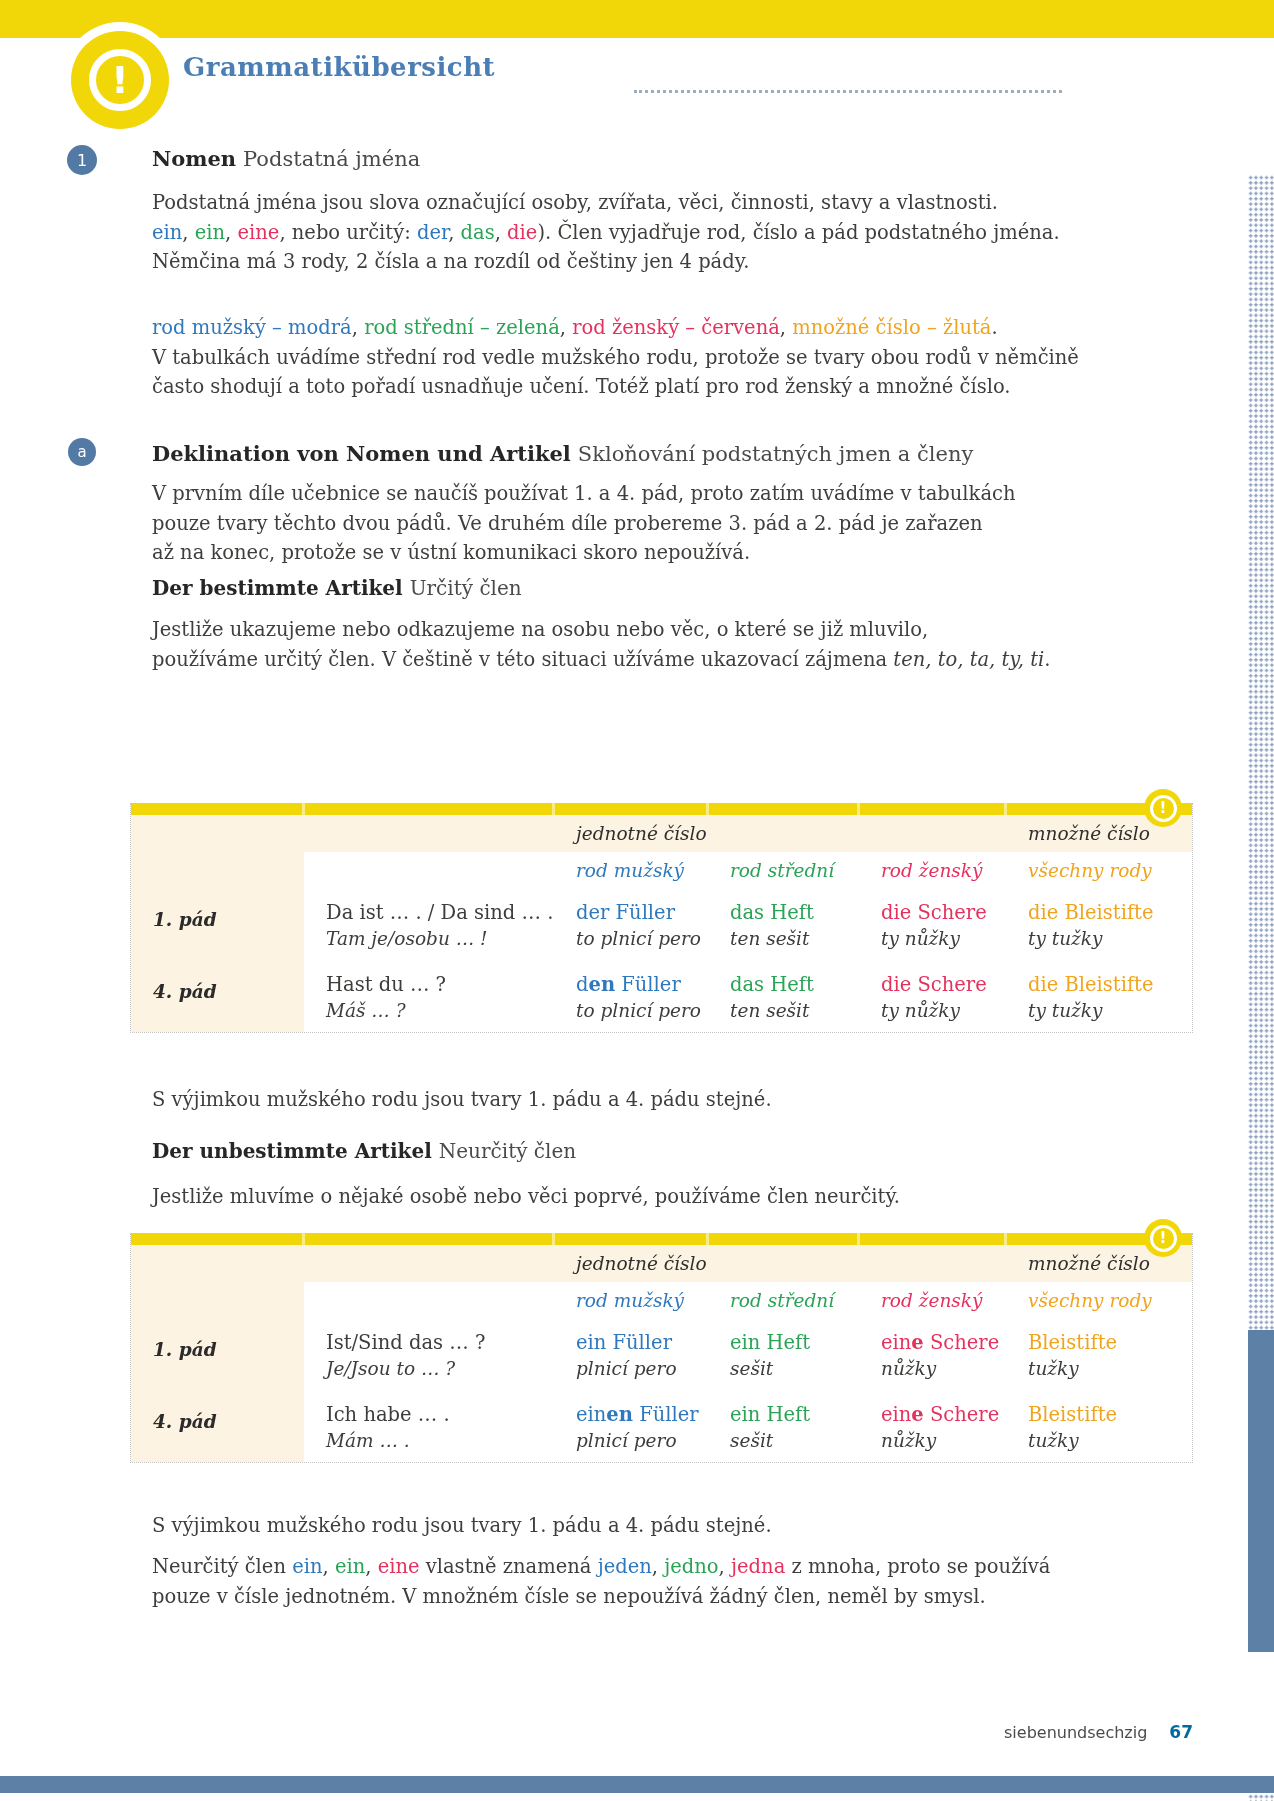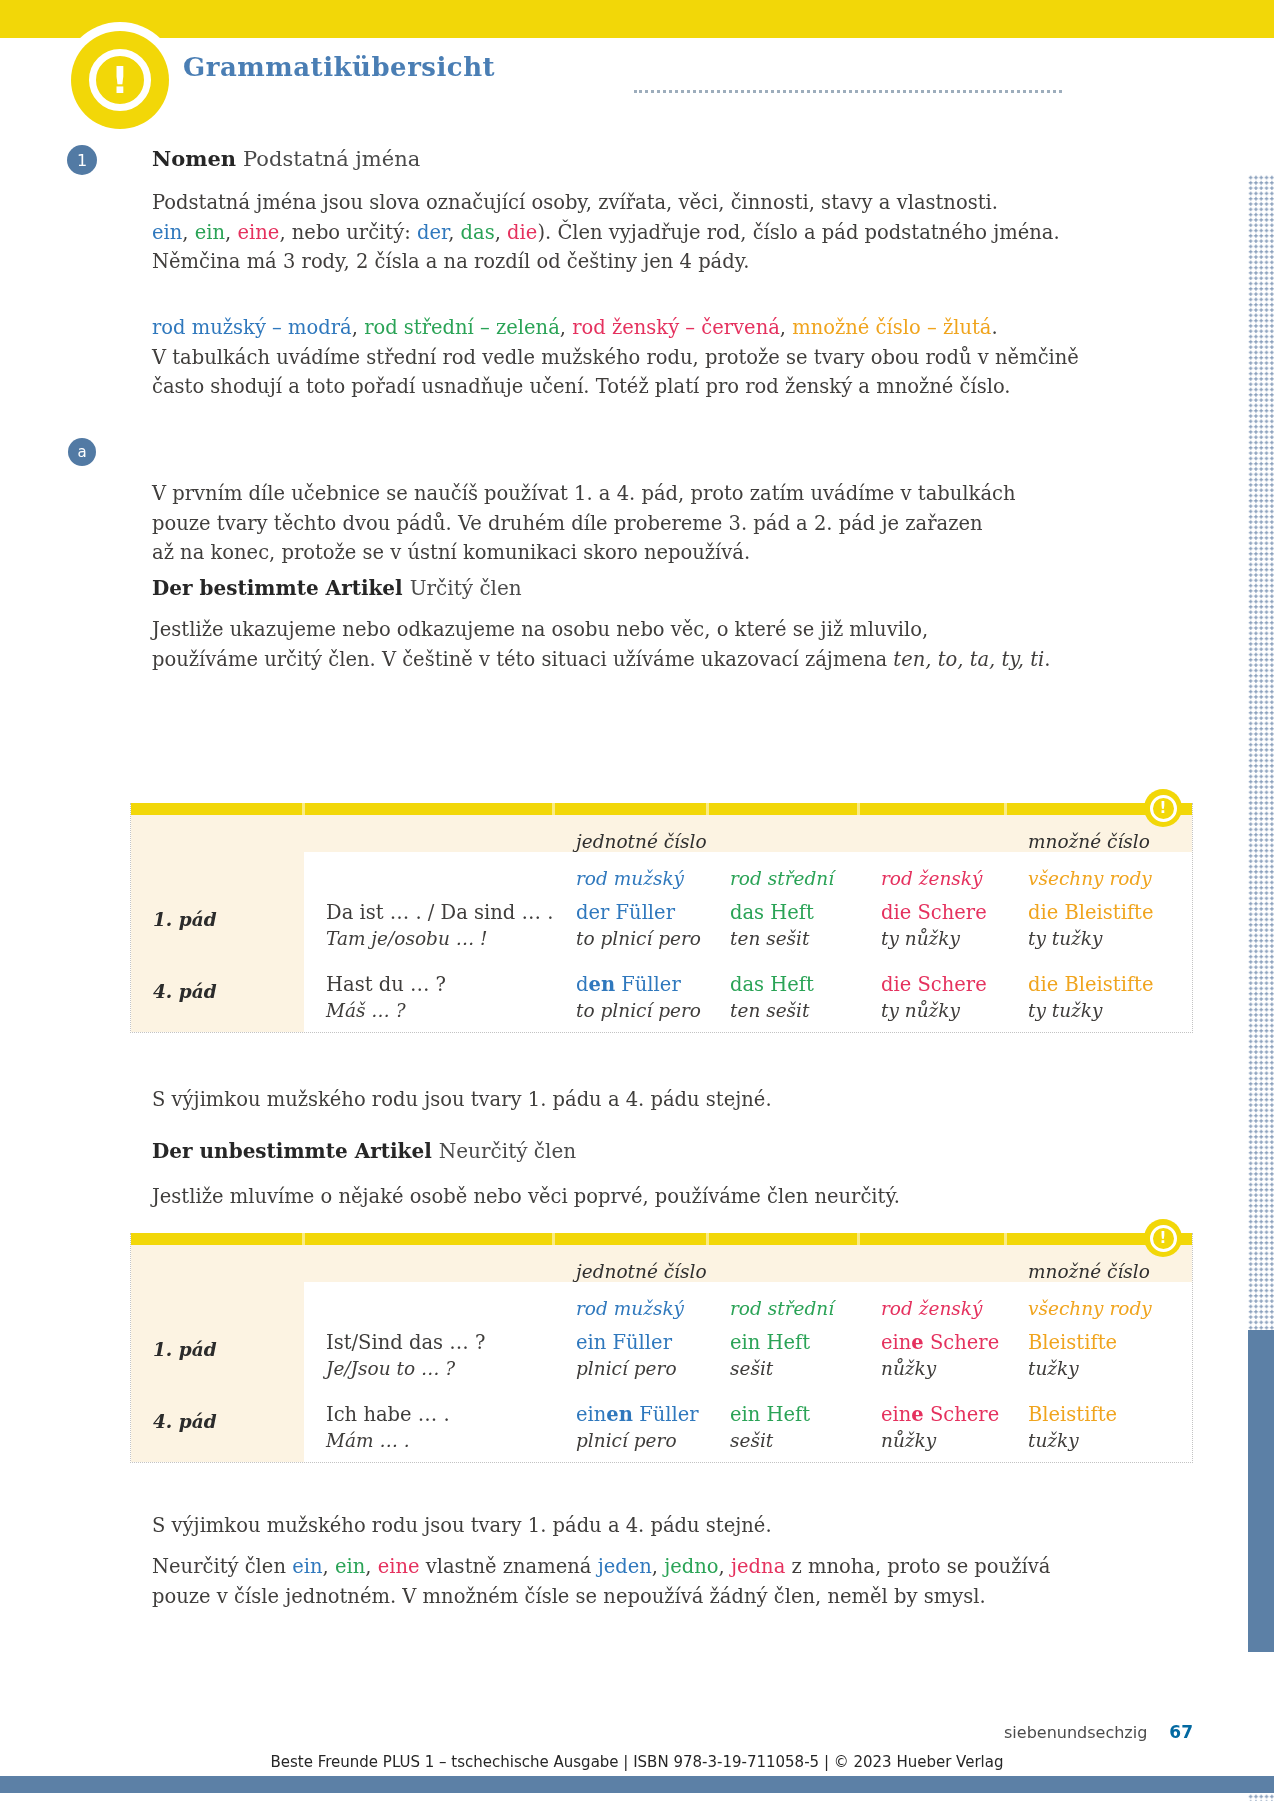--- a/index.html
+++ b/index.html
@@ -49,21 +49,21 @@
   .tb-ring{width:21px;height:21px;border:3px solid #fff;border-radius:50%;display:flex;align-items:center;justify-content:center}
   .tb-excl{font-family:"DejaVu Sans",sans-serif;font-weight:bold;font-size:15px;color:#fff;line-height:1}
 
   .trow{display:grid;grid-template-columns:173px 250px 154px 151px 147px 188px}
   .thead1{height:37px;background:var(--cream)}
   .thead2{height:36px}
   .tbody-row{height:72px}
   .cell{padding-left:22px;box-sizing:border-box;overflow:visible}
   .shade{background:var(--cream)}
   .gcol3{grid-column:3/6}.gcol6{grid-column:6/7}
-  .thead1 .cell,.thead2 .cell{padding-top:16px;font-style:italic;font-size:18.5px;white-space:nowrap}
+  .thead1 .cell,.thead2 .cell{padding-top:8px;font-style:italic;font-size:18.5px;white-space:nowrap}
   .thead1 .cell{color:#2f2f2f}
   .case{font-style:italic;font-weight:bold;font-size:18.5px;color:#2b2b2b;padding-top:21px}
   .l1{margin-top:11px;font-size:19.5px;line-height:27px;color:#3f3d3b;white-space:nowrap}
   .l2{font-size:18.5px;line-height:26px;font-style:italic;color:#3f3d3b;white-space:nowrap}
 
   
   .right-pattern{position:absolute;left:1248px;top:175px}
   .right-block{position:absolute;left:1248px;top:1330px;width:26px;height:322px;background:var(--bandblue)}
   .corner-pattern{position:absolute;left:1248px;top:1794px}
 
@@ -99,20 +99,21 @@
       <div class="tline"><span class="c-blue">ein</span><span>, </span><span class="c-green">ein</span><span>, </span><span class="c-red">eine</span><span>, nebo určitý: </span><span class="c-blue">der</span><span>, </span><span class="c-green">das</span><span>, </span><span class="c-red">die</span><span>). Člen vyjadřuje rod, číslo a pád podstatného jména.</span></div>
       <div class="tline"><span>Němčina má 3 rody, 2 čísla a na rozdíl od češtiny jen 4 pády.</span></div>
     </div>
   <div class="para pos-p2">
       <div class="tline"><span class="c-blue">rod mužský – modrá</span><span>, </span><span class="c-green">rod střední – zelená</span><span>, </span><span class="c-red">rod ženský – červená</span><span>, </span><span class="c-orange">množné číslo – žlutá</span><span>.</span></div>
       <div class="tline"><span>V tabulkách uvádíme střední rod vedle mužského rodu, protože se tvary obou rodů v němčině</span></div>
       <div class="tline"><span>často shodují a toto pořadí usnadňuje učení. Totéž platí pro rod ženský a množné číslo.</span></div>
     </div>
 
   <div class="badge ba">a</div>
+  <h2 class="h2 pos-sah"><span class="de">Deklination von Nomen und Artikel</span><span class="cz">Skloňování podstatných jmen a členy</span></h2>
   <div class="para pos-p3">
       <div class="tline"><span>V prvním díle učebnice se naučíš používat 1. a 4. pád, proto zatím uvádíme v tabulkách</span></div>
       <div class="tline"><span>pouze tvary těchto dvou pádů. Ve druhém díle probereme 3. pád a 2. pád je zařazen</span></div>
       <div class="tline"><span>až na konec, protože se v ústní komunikaci skoro nepoužívá.</span></div>
     </div>
 
   <h3 class="h3 pos-hdef"><span class="de">Der bestimmte Artikel</span><span class="cz">Určitý člen</span></h3>
   <div class="para pos-p4">
       <div class="tline"><span>Jestliže ukazujeme nebo odkazujeme na osobu nebo věc, o které se již mluvilo,</span></div>
       <div class="tline"><span>používáme určitý člen. V češtině v této situaci užíváme ukazovací zájmena </span><span class="c-italic">ten, to, ta, ty, ti</span><span>.</span></div>
@@ -288,15 +289,14 @@
       </pattern>
     </defs>
     <rect width="26" height="1155" fill="url(#pp)"></rect>
   </svg>
   <div class="right-block"></div>
   <svg class="corner-pattern" width="26" height="7">
     <rect width="26" height="7" fill="url(#pp)"></rect>
   </svg>
 
   <div class="footer-page"><span>siebenundsechzig</span><b>67</b></div>
-  <div class="imprint">Beste Freunde PLUS 1 – tschechische Ausgabe | ISBN 978-3-19-711058-5 | © 2023 Hueber Verlag</div>
   <div class="bottom-band"></div>
 </div>
 
 </body></html>

